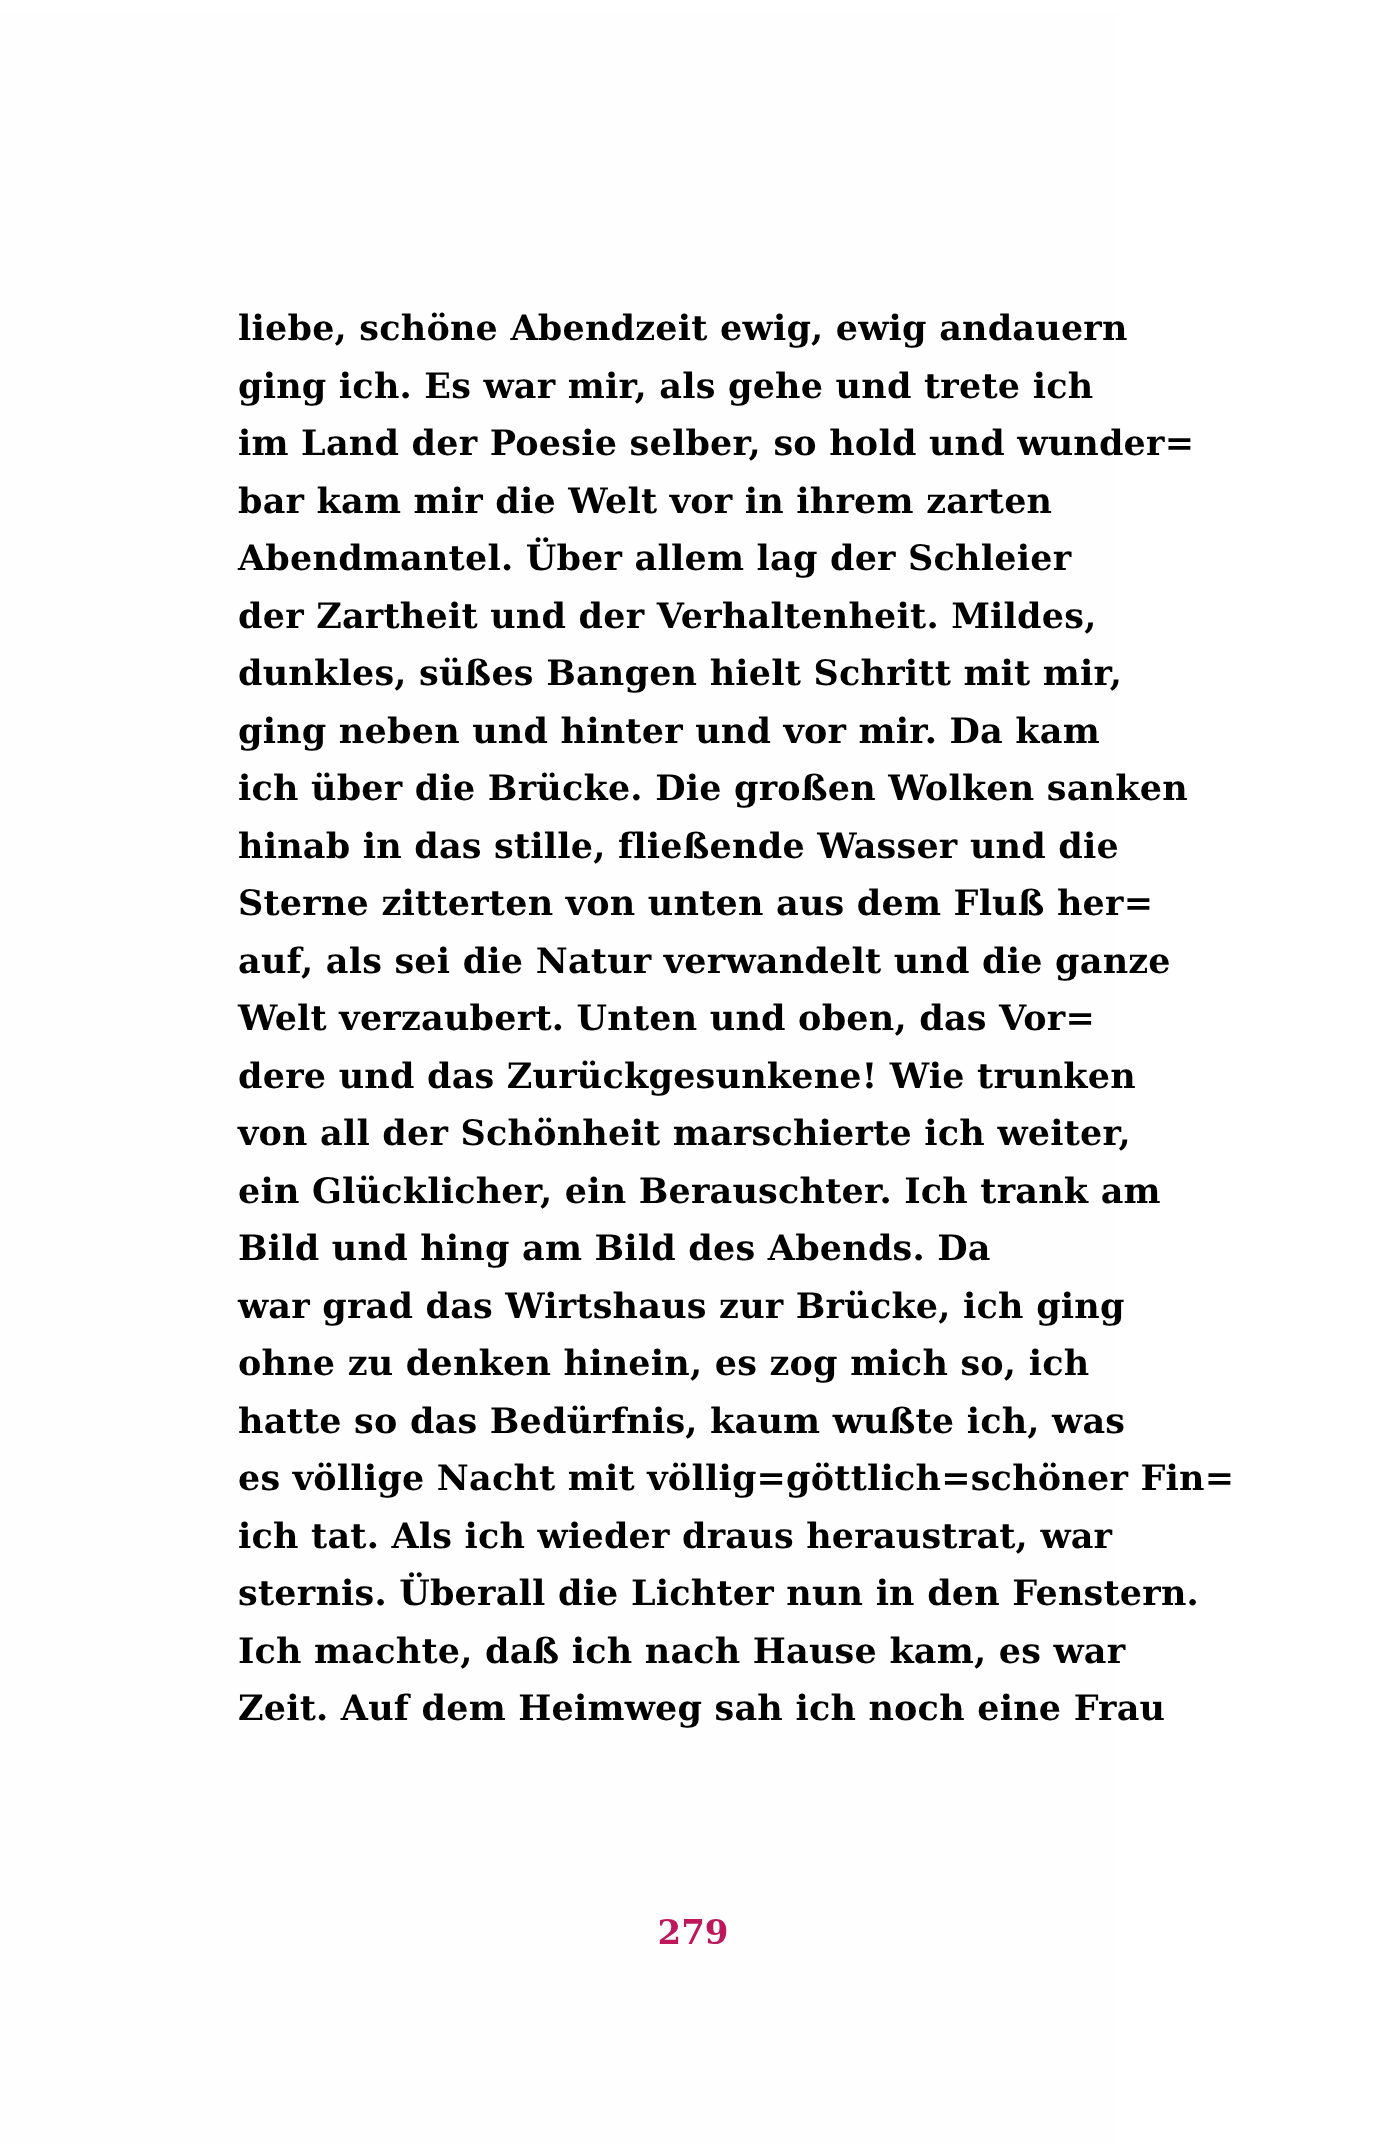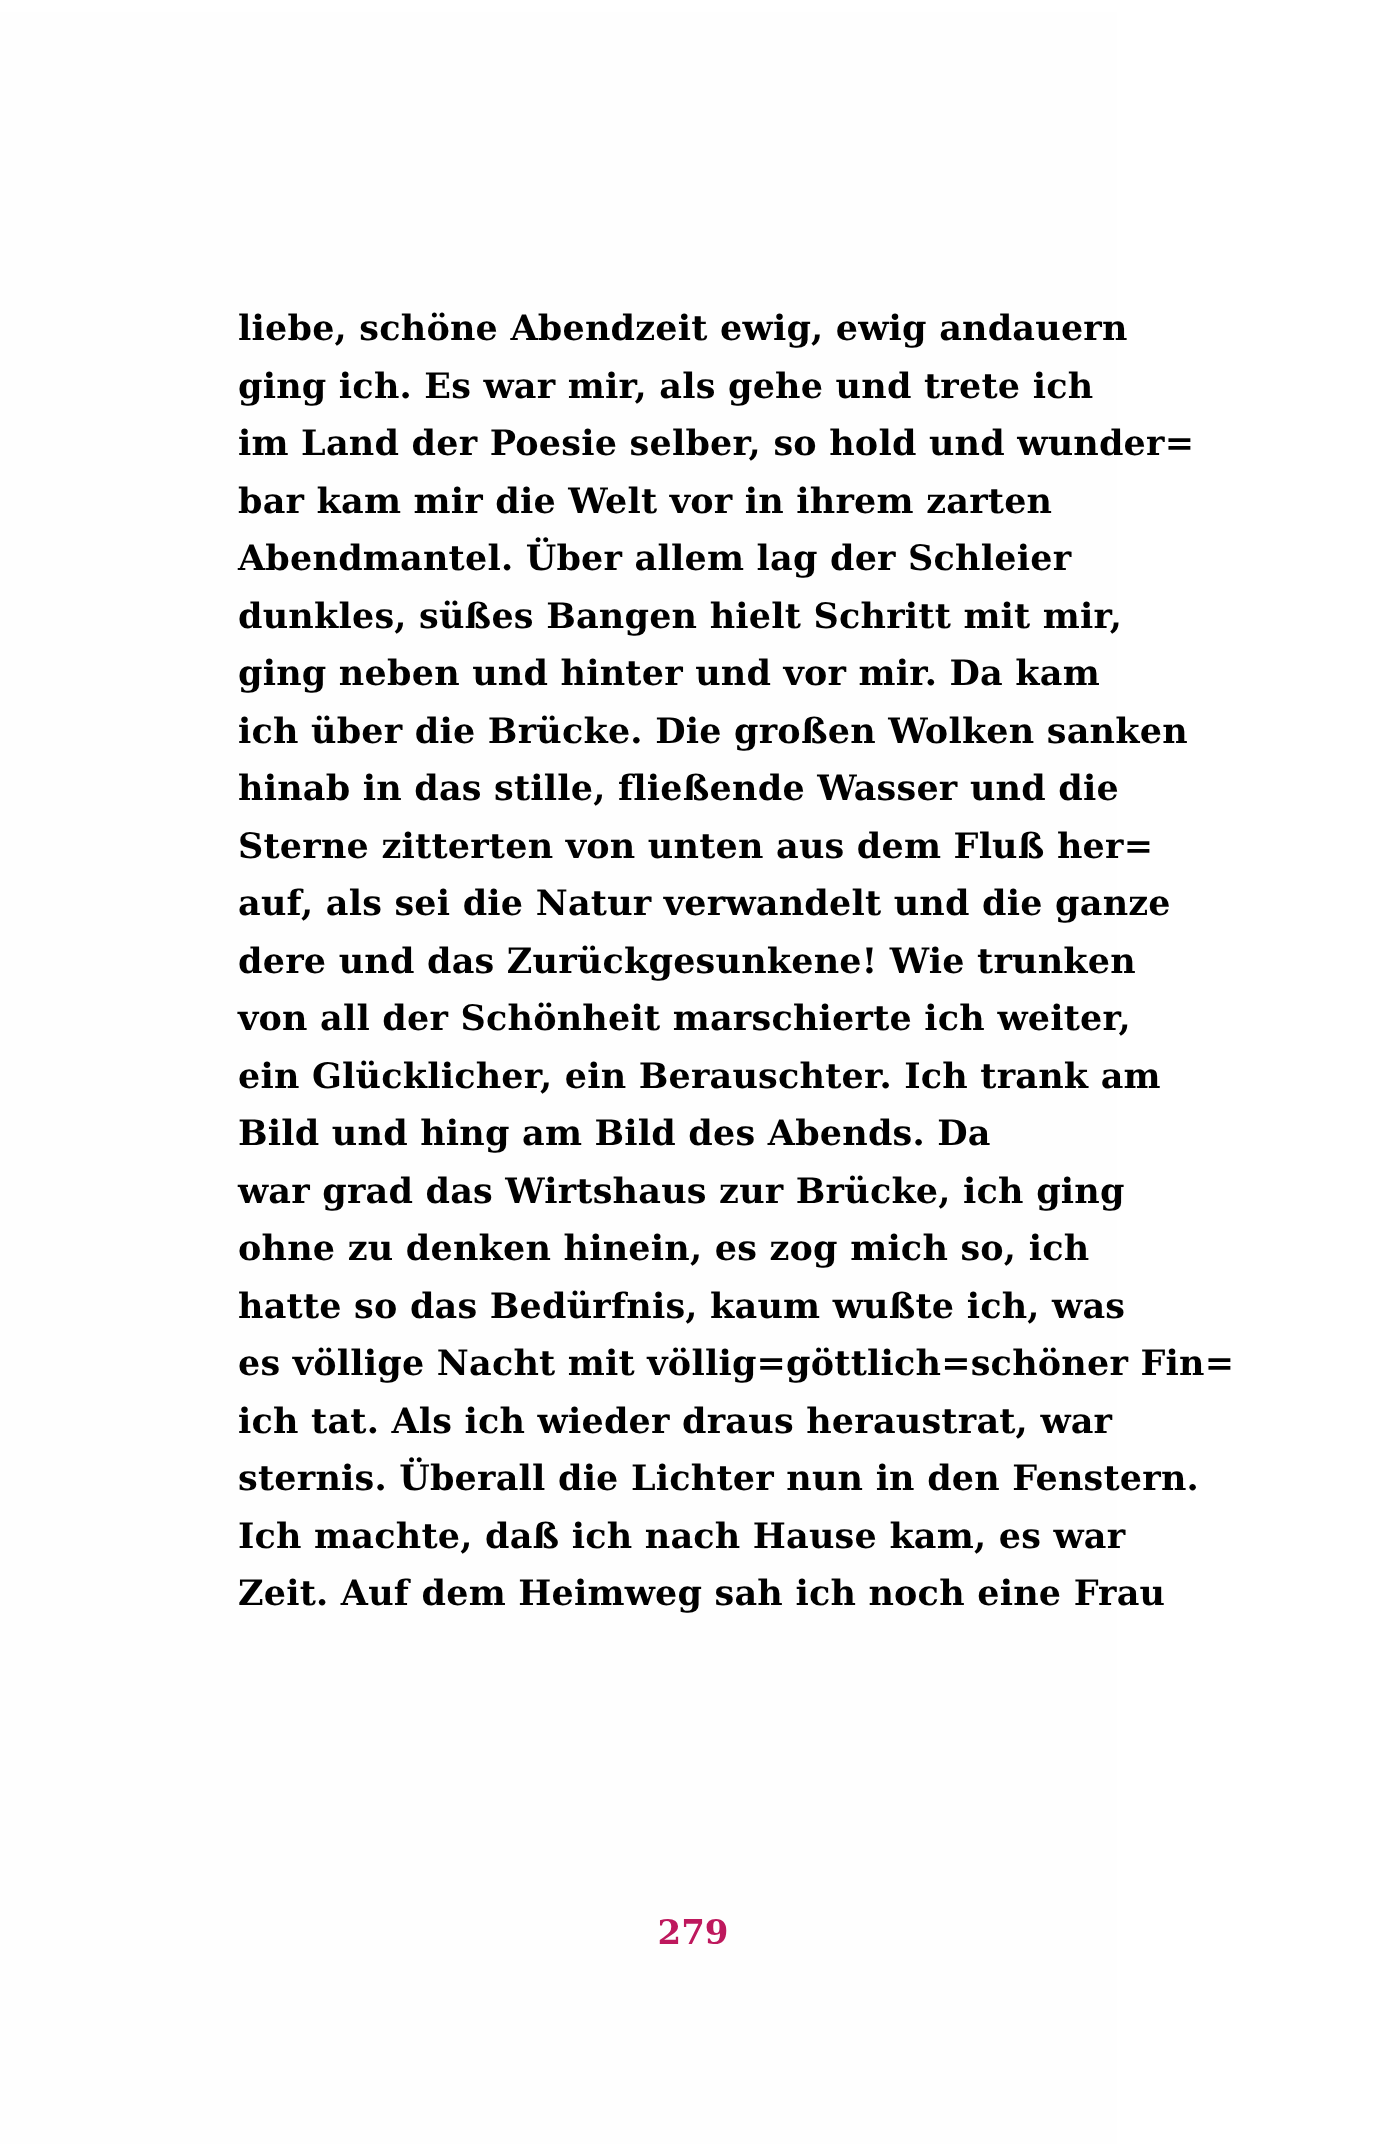--- a/index.html
+++ b/index.html
@@ -54,26 +54,28 @@
 <body>
 
 <div class="page">
 
   <div class="text-block">
     <span class="line">liebe, schöne Abendzeit ewig, ewig andauern</span>
     <span class="line">ging ich. Es war mir, als gehe und trete ich</span>
     <span class="line">im Land der Poesie selber, so hold und wunder=</span>
     <span class="line">bar kam mir die Welt vor in ihrem zarten</span>
     <span class="line">Abendmantel. Über allem lag der Schleier</span>
+    <span class="line">der Zartheit und der Verhaltenheit. Mildes,</span>
     <span class="line">dunkles, süßes Bangen hielt Schritt mit mir,</span>
     <span class="line">ging neben und hinter und vor mir. Da kam</span>
     <span class="line">ich über die Brücke. Die großen Wolken sanken</span>
     <span class="line">hinab in das stille, fließende Wasser und die</span>
     <span class="line">Sterne zitterten von unten aus dem Fluß her=</span>
     <span class="line">auf, als sei die Natur verwandelt und die ganze</span>
+    <span class="line">Welt verzaubert. Unten und oben, das Vor=</span>
     <span class="line">dere und das Zurückgesunkene! Wie trunken</span>
     <span class="line">von all der Schönheit marschierte ich weiter,</span>
     <span class="line">ein Glücklicher, ein Berauschter. Ich trank am</span>
     <span class="line">Bild und hing am Bild des Abends. Da</span>
     <span class="line">war grad das Wirtshaus zur Brücke, ich ging</span>
     <span class="line">ohne zu denken hinein, es zog mich so, ich</span>
     <span class="line">hatte so das Bedürfnis, kaum wußte ich, was</span>
     <span class="line">es völlige Nacht mit völlig=göttlich=schöner Fin=</span>
     <span class="line">ich tat. Als ich wieder draus heraustrat, war</span>
     <span class="line">sternis. Überall die Lichter nun in den Fenstern.</span>

